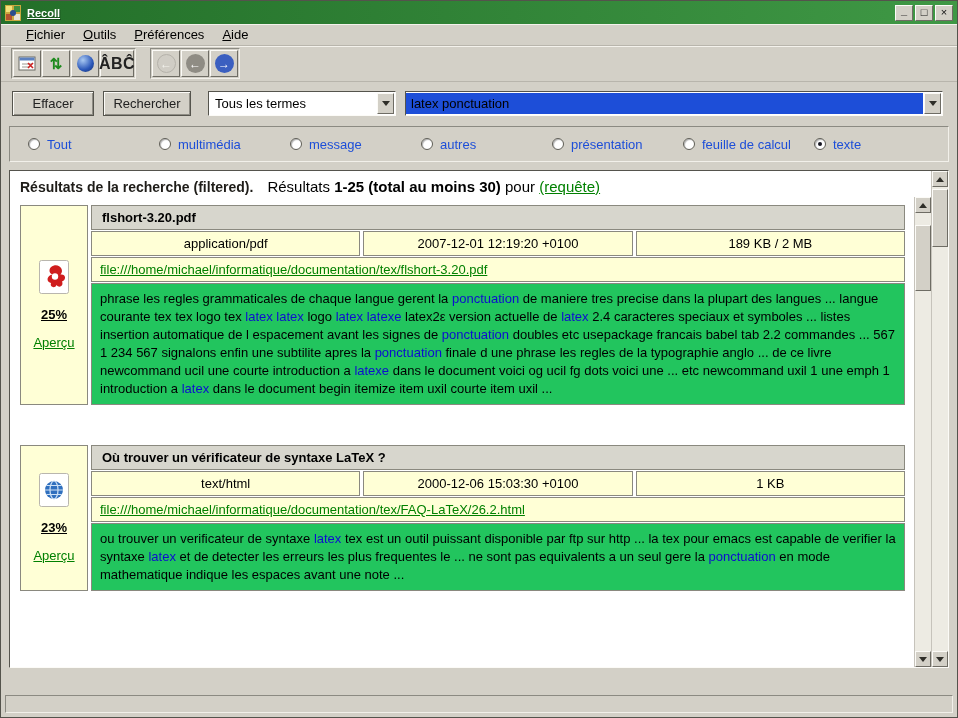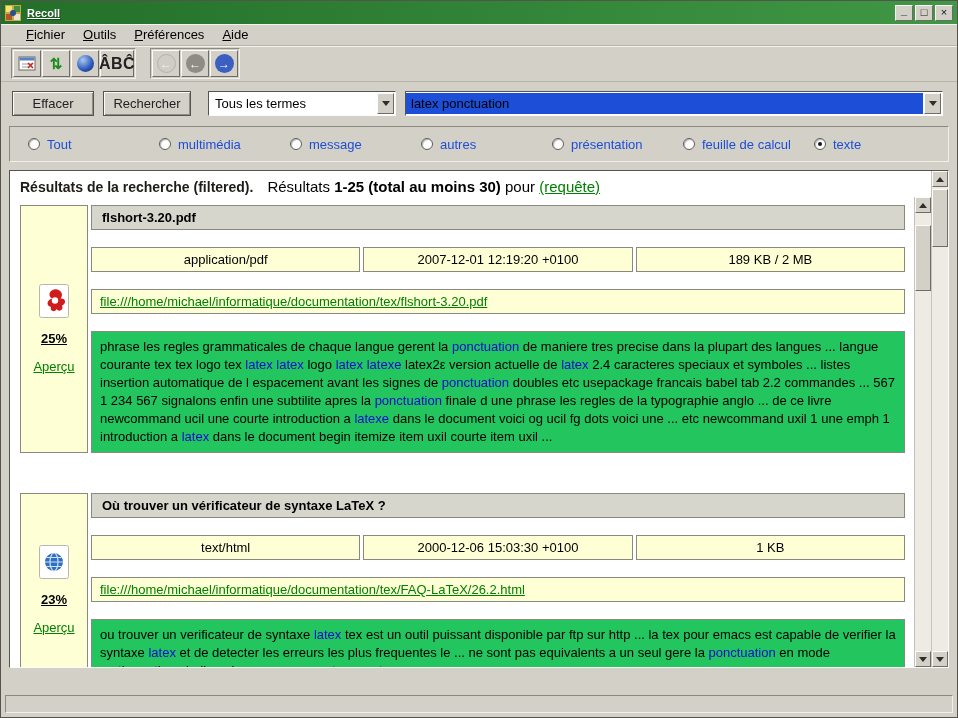--- a/index.html
+++ b/index.html
@@ -146,21 +146,21 @@
   .list-content { flex:1; padding: 8px 9px 0 10px; overflow:hidden; }
 
   .result { display:flex; gap:3px; margin-bottom:40px; }
   .result-side {
     width:68px; flex:0 0 auto;
     border:1px solid #8a897f; background:#ffffd6;
     display:flex; flex-direction:column; align-items:center; justify-content:center;
     gap:13px; padding:6px 0;
   }
   .relevance { font-weight:bold;text-decoration:underline; }
-  .result-body { flex:1; display:flex; flex-direction:column; gap:17px; }
+  .result-body { flex:1; display:flex; flex-direction:column; gap:1px; }
   .r-title {
     border:1px solid #8a897f; background:#d7d6cd;
     font-weight:bold; padding:4px 10px;
   }
   .r-meta { display:flex; gap:3px; }
   .meta-cell {
     flex:1; border:1px solid #8a897f; background:#ffffd6;
     text-align:center; padding:4px 2px;
   }
   .r-url { border:1px solid #8a897f; background:#ffffd6; padding:4px 8px;

